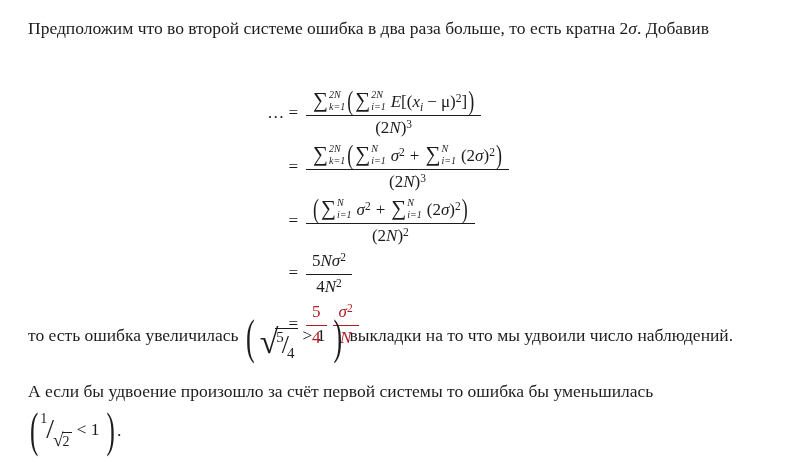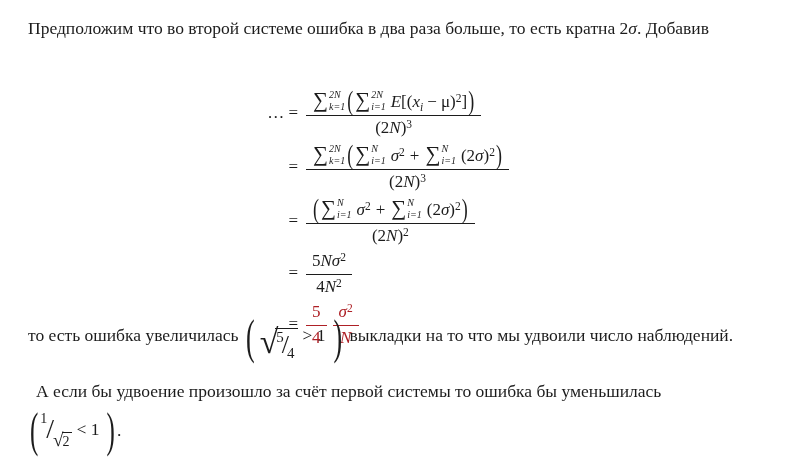--- a/index.html
+++ b/index.html
@@ -46,21 +46,21 @@
   .sqrt { display:inline-flex; align-items:flex-start; margin-left:2px; }
   .rsym { font-size:34px; line-height:1; }
   .rbody{ display:inline-flex; align-items:center; border-top:1.6px solid #1c1c1c;
           margin-left:-3px; margin-top:3px; padding:0 3px 0 1px; height:32px; }
   .skf-num { font-size:15px; align-self:flex-start; line-height:1.1; }
   .skf-slash{ font-size:26px; line-height:1; margin:0 -2px; }
   .skf-den { font-size:15px; align-self:flex-end; line-height:1.1; }
   .rel { margin:0 5px; white-space:pre; }
 
   
-  .para3a { position:absolute; left:36px; top:381px; font-size:17.5px; white-space:nowrap; }
+  .para3a { position:absolute; left:28px; top:381px; font-size:17.5px; white-space:nowrap; }
   .para3f { position:absolute; left:28px; top:402px; height:54px;
             display:flex; align-items:center; font-size:17.5px; }
   .bigp-xl2 { display:inline-block; font-size:25px; transform:scaleY(1.9); line-height:1; margin:0 2px; }
   .case { display:inline-flex; align-items:center; height:46px; }
   .cs-num { font-size:14px; align-self:flex-start; margin-top:6px; line-height:1; }
   .cs-slash { font-size:28px; line-height:1; margin:0 -1px; }
   .cs-rad { align-self:flex-end; margin-bottom:3px; display:inline-flex; align-items:flex-start; font-size:14px; }
   .rsym2 { font-size:19px; line-height:1; }
   .rbody2 { border-top:1.2px solid #1c1c1c; margin-left:-2px; margin-top:2px; padding:1px 2px 0 1px; line-height:1.1; }
   .period { align-self:flex-end; margin-bottom:15px; }

